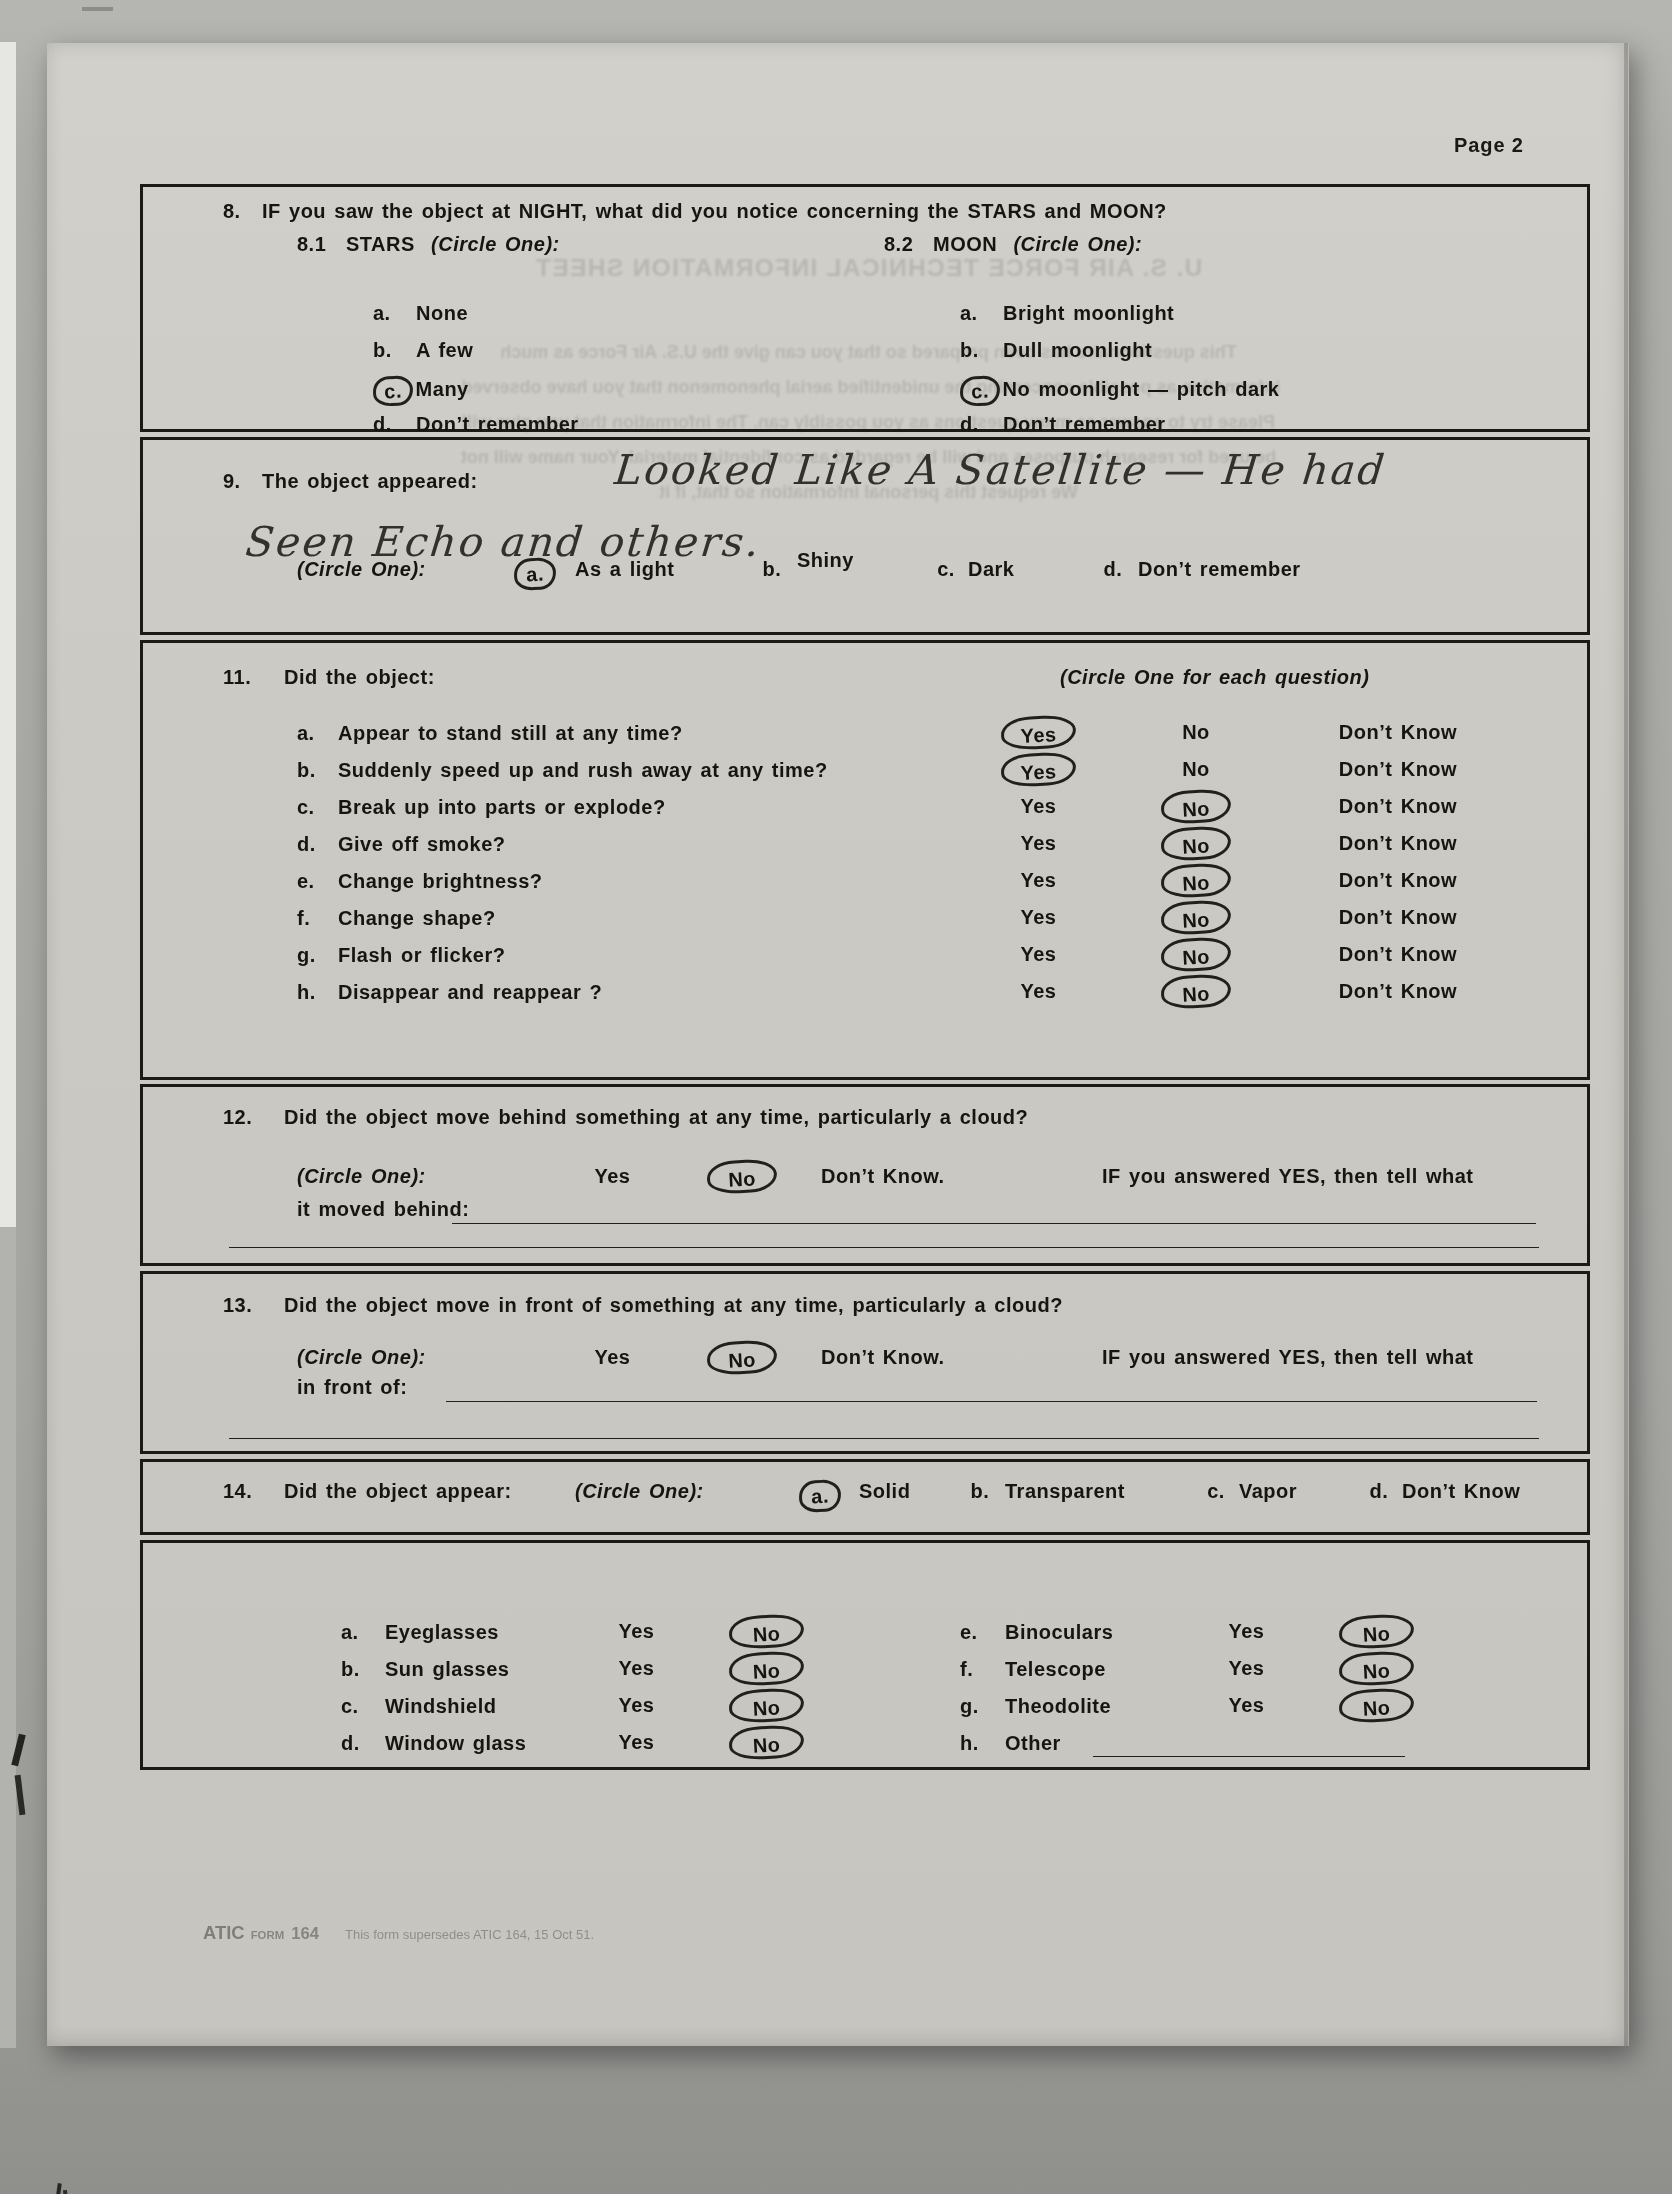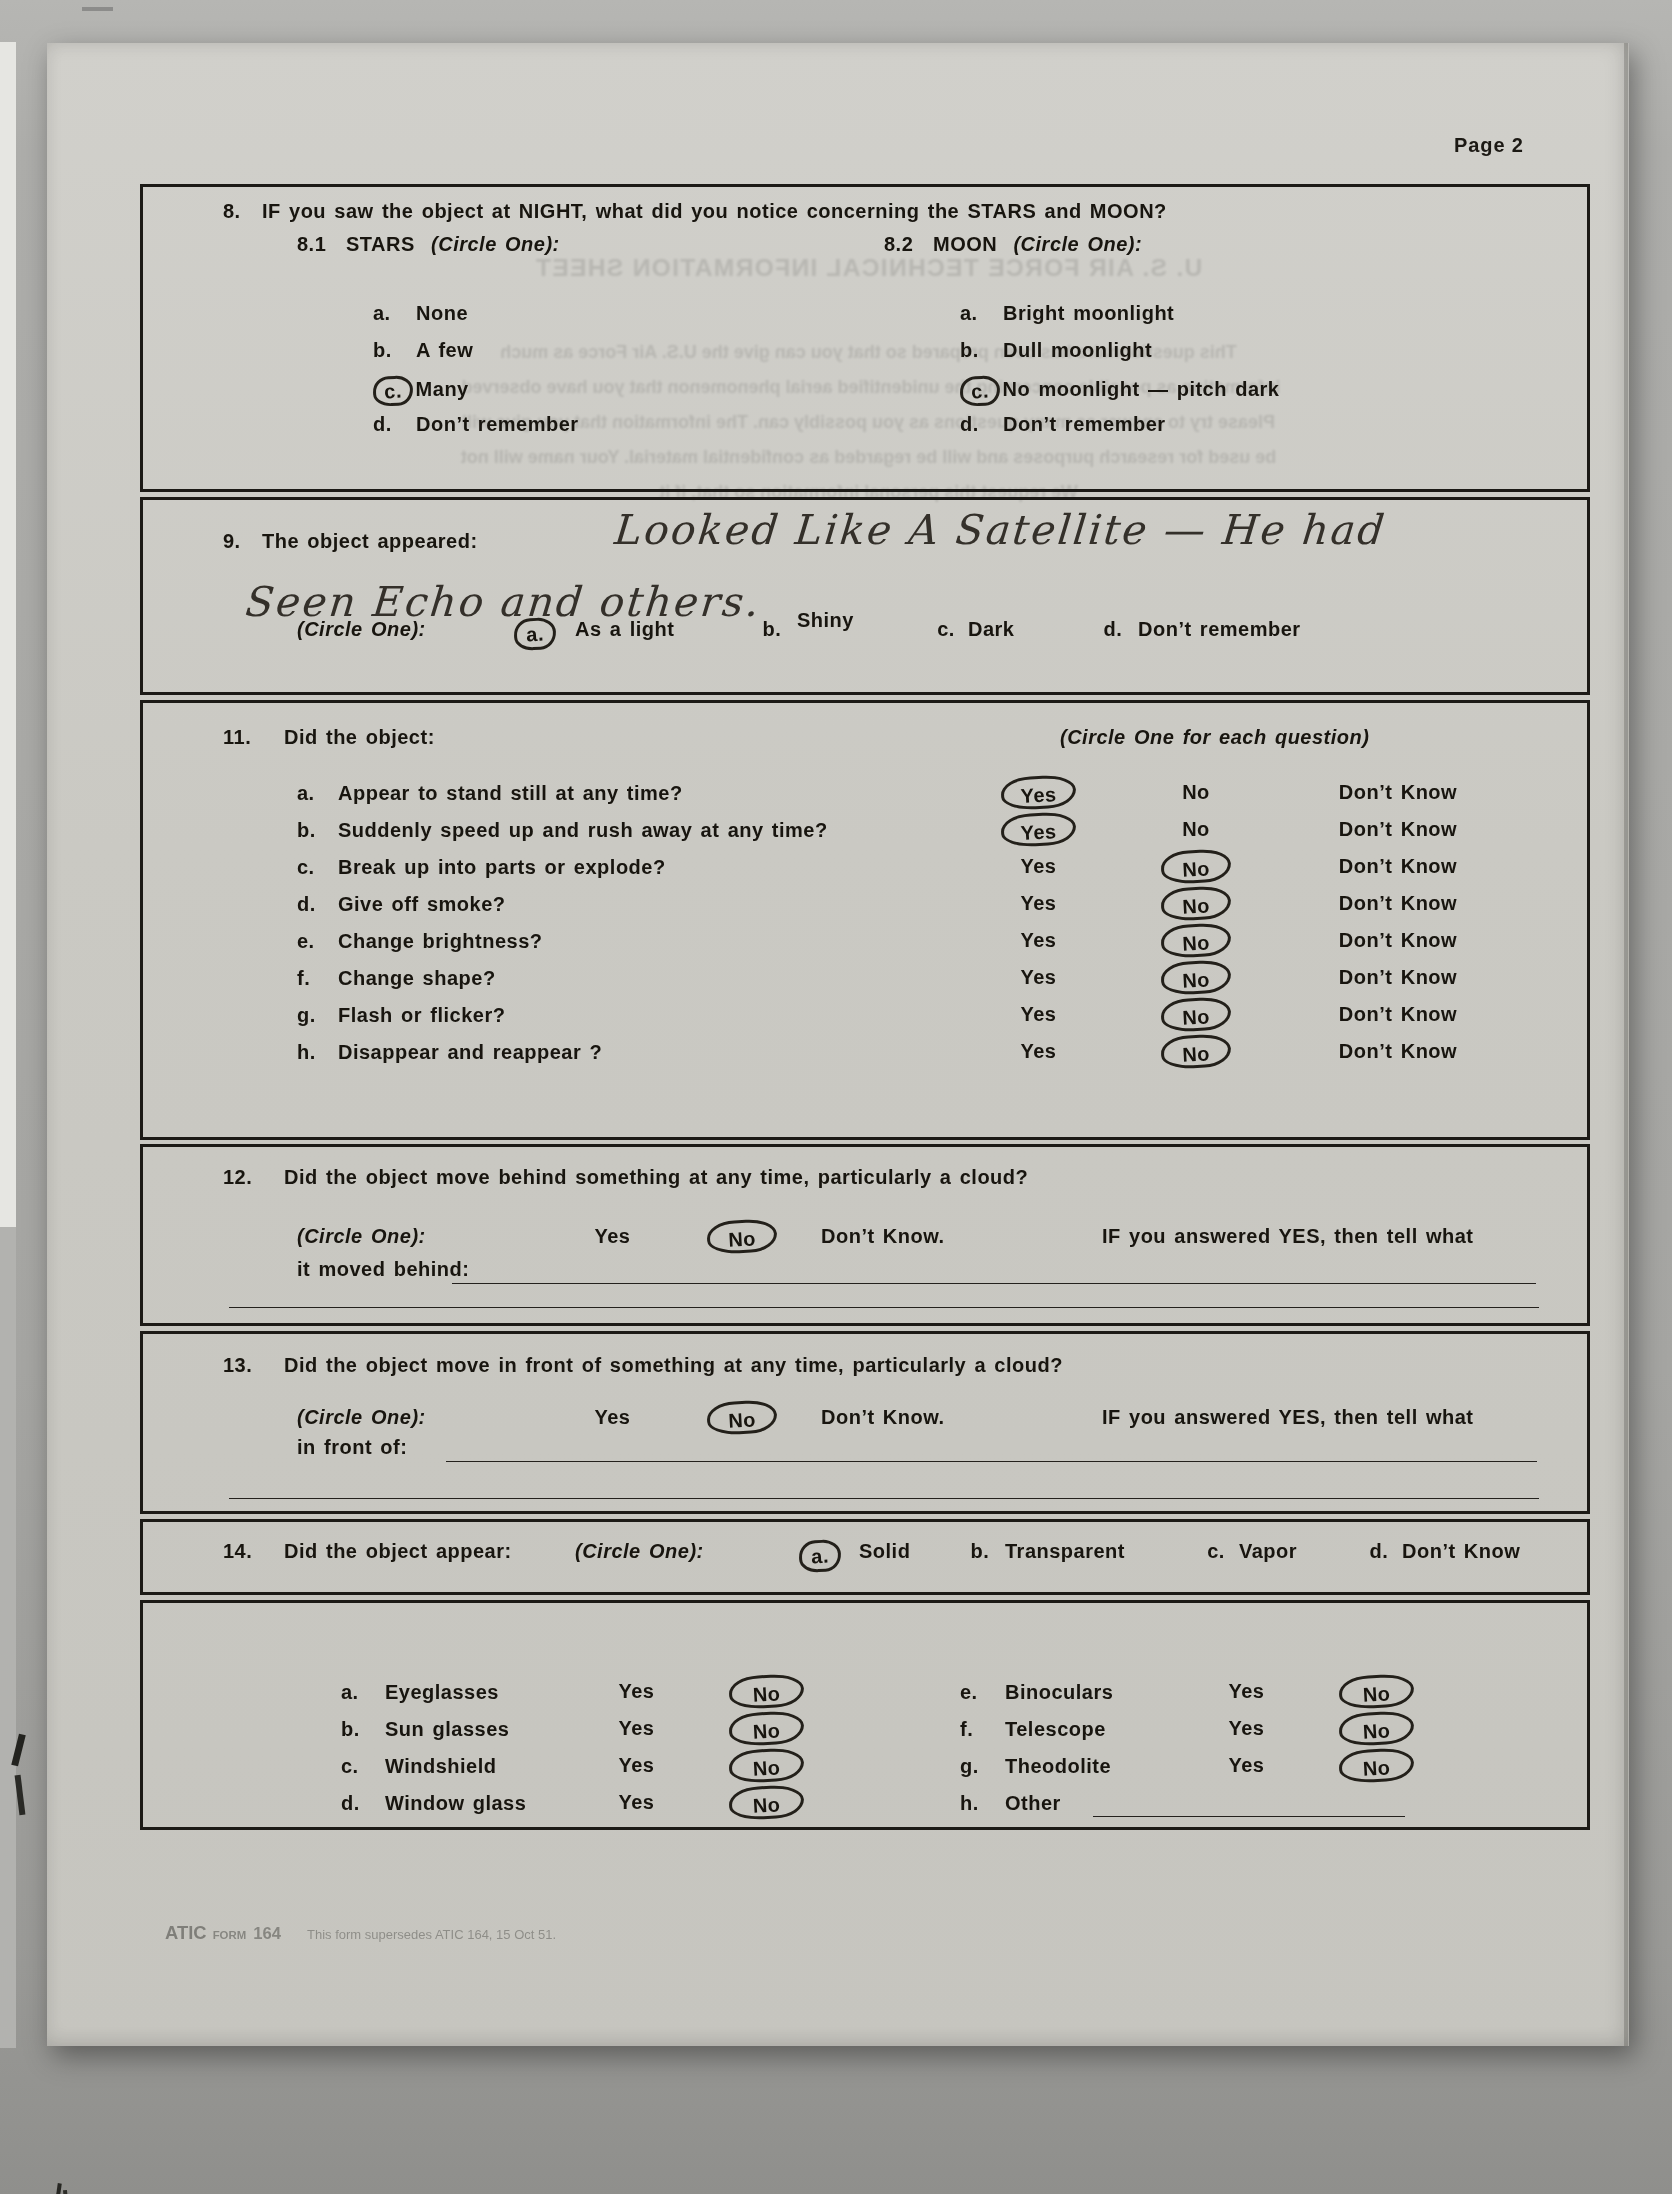--- a/index.html
+++ b/index.html
@@ -10,21 +10,21 @@
     font-family:"Liberation Sans", sans-serif;
     background:linear-gradient(180deg,#b6b6b3 0%,#adadaa 6%,#a5a5a2 55%,#9a9a97 78%,#8d8d8a 90%,#767673 100%);
   }
   .paper {
     position:absolute; left:47px; top:43px; width:1582px; height:2003px;
     background:linear-gradient(180deg,#d1d0cb 0%,#cac9c3 40%,#c6c5bf 100%);
     box-shadow:6.1px 9.7px 26px rgba(0,0,0,.38), inset -7px 0 20px rgba(0,0,0,.10), inset 0 -5.3px 17.6px rgba(0,0,0,.07);
   }
   .form { position:absolute; left:93px; top:141px; width:1450px; }
   .sec { position:relative; border:3.5px solid #1c1a16; margin-bottom:4.8px; z-index:1; }
-  .s8  { height:308px;padding-left:48px; } .s9  { height:198px; } .s10 { height:145px; } .s11 { height:440px; }
+  .s8  { height:248px;padding-left:48px; } .s9  { height:198px; } .s10 { height:145px; } .s11 { height:440px; }
   .s12 { height:182px; } .s13 { height:183px; } .s14 { height:76px; } .s15 { height:230px; }
   .abs { position:absolute; white-space:nowrap; }
   .t { font-weight:bold; font-size:20px; color:#18150f; letter-spacing:0.5px; word-spacing:2.2px; line-height:1.15; }
   .it { font-style:italic; }
   .num1 { display:inline-block; width:39px; }
   .num2 { display:inline-block; width:61px; }
   .ltr { display:inline-block; width:43px; }
   .optline { height:37px; }
   .circled {
     border:3.1px solid #23201a;
@@ -54,21 +54,21 @@
   .hw {
     font-family:"DejaVu Serif", serif; font-style:italic; font-weight:400;
     font-size:41px; color:#34302a; letter-spacing:2.2px; transform:skewX(-6deg);
   }
   .ghost { position:absolute; left:123px; top:70px; width:1211px; transform:scaleX(-1);
            opacity:.13; filter:blur(1.1px); z-index:0; color:#20201e; }
   .ghost .gt { font-size:24.6px; font-weight:bold; text-align:center; letter-spacing:1.3px; margin-bottom:53px; }
   .ghost .gl { font-size:18px; font-weight:bold; line-height:35px; text-align:center; }
   .page-label { position:absolute; left:1407px; top:91px; font-size:20px; font-weight:bold; color:#1c1914; letter-spacing:0.9px; }
   .footer { position:absolute; left:118px; top:1879px; color:#3a3a36; white-space:nowrap; }
-  .footer .f1 { font-size:18.4px; font-weight:bold; opacity:.5; }
+  .footer .f1 { font-size:18.4px; font-weight:bold; opacity:.5;margin-left:38px; }
   .footer .f2 { font-size:11.4px; font-weight:bold; opacity:.45; margin-left:6.1px; }
   .footer .f3 { font-size:16.7px; font-weight:bold; opacity:.45; margin-left:7px; }
   .footer .f4 { font-size:13px; opacity:.4; margin-left:26px; }
   .art { position:absolute; z-index:0; }
 </style>
 </head>
 <body>
 
 <div class="art" style="left:0;top:42px;width:16px;height:1185px;background:#e6e6e2;"></div>
 <div class="art" style="left:0;top:1227px;width:16px;height:821px;background:#b2b2af;"></div>

